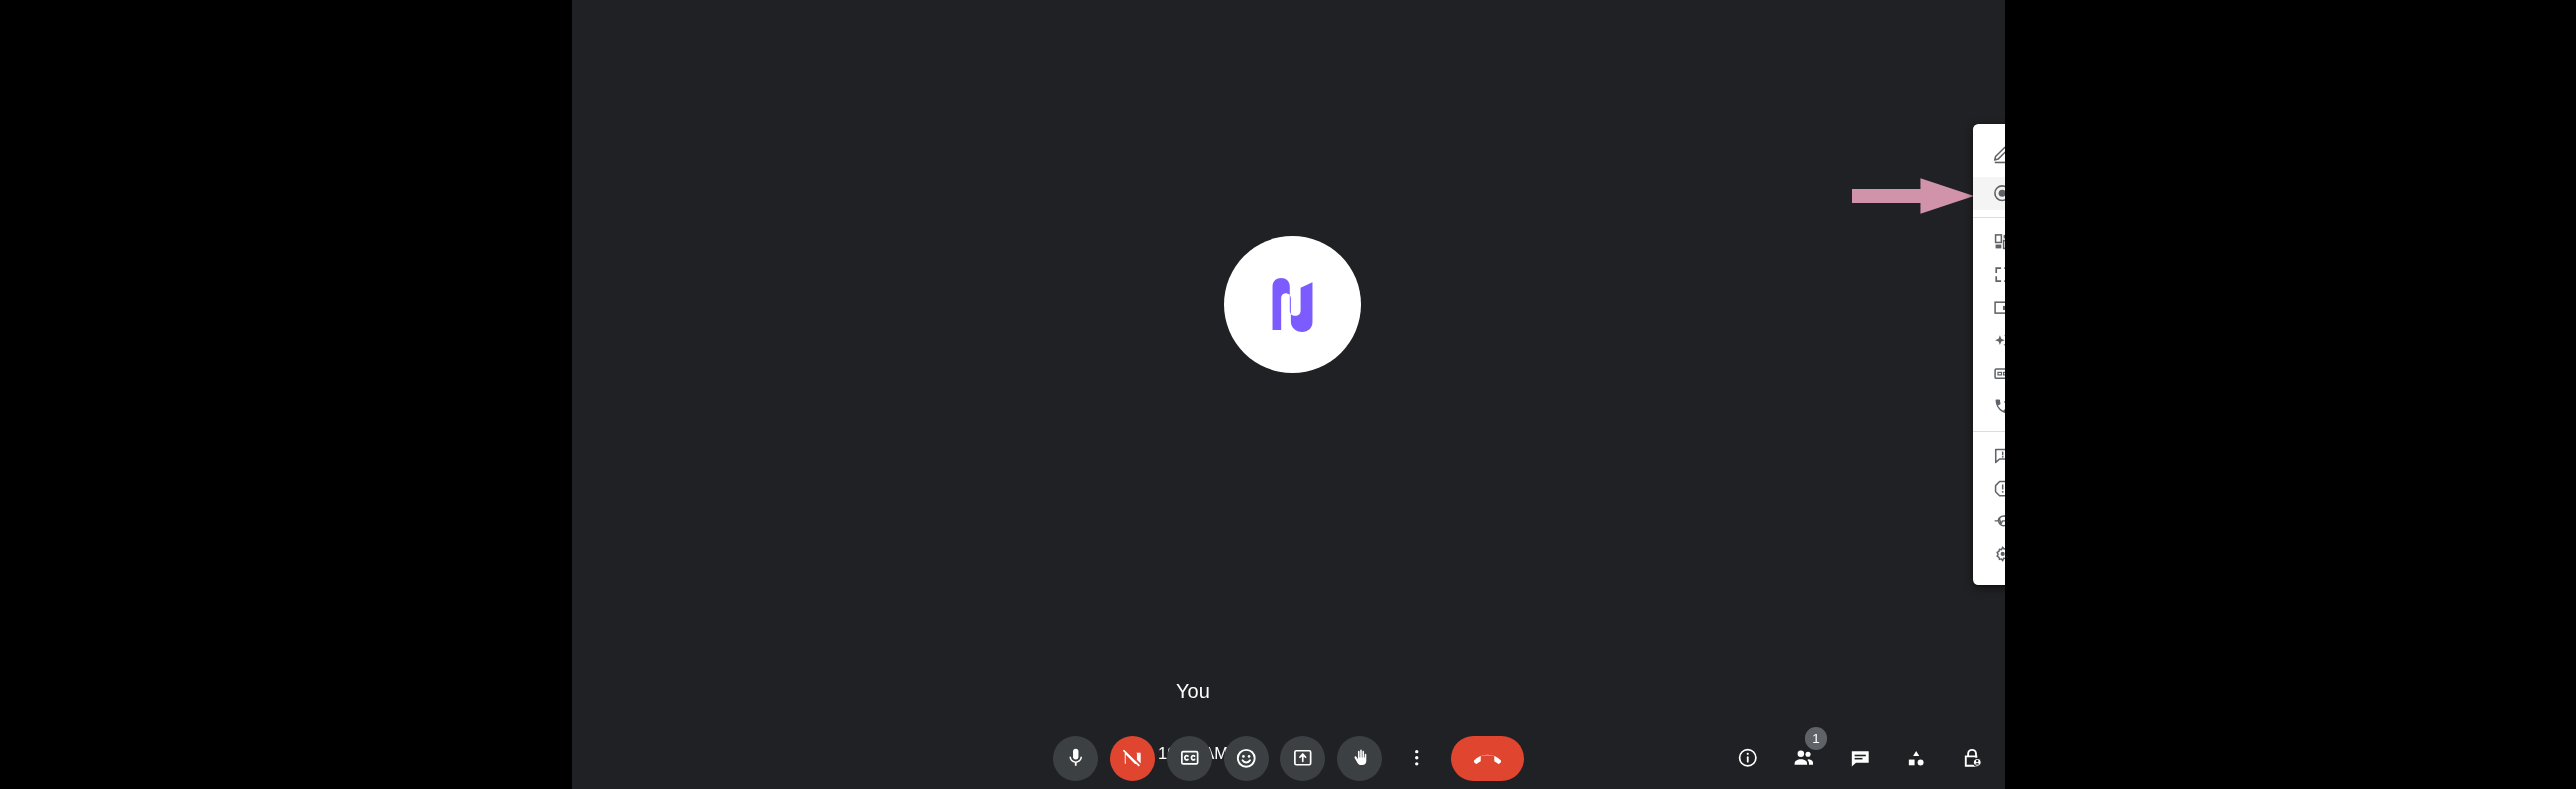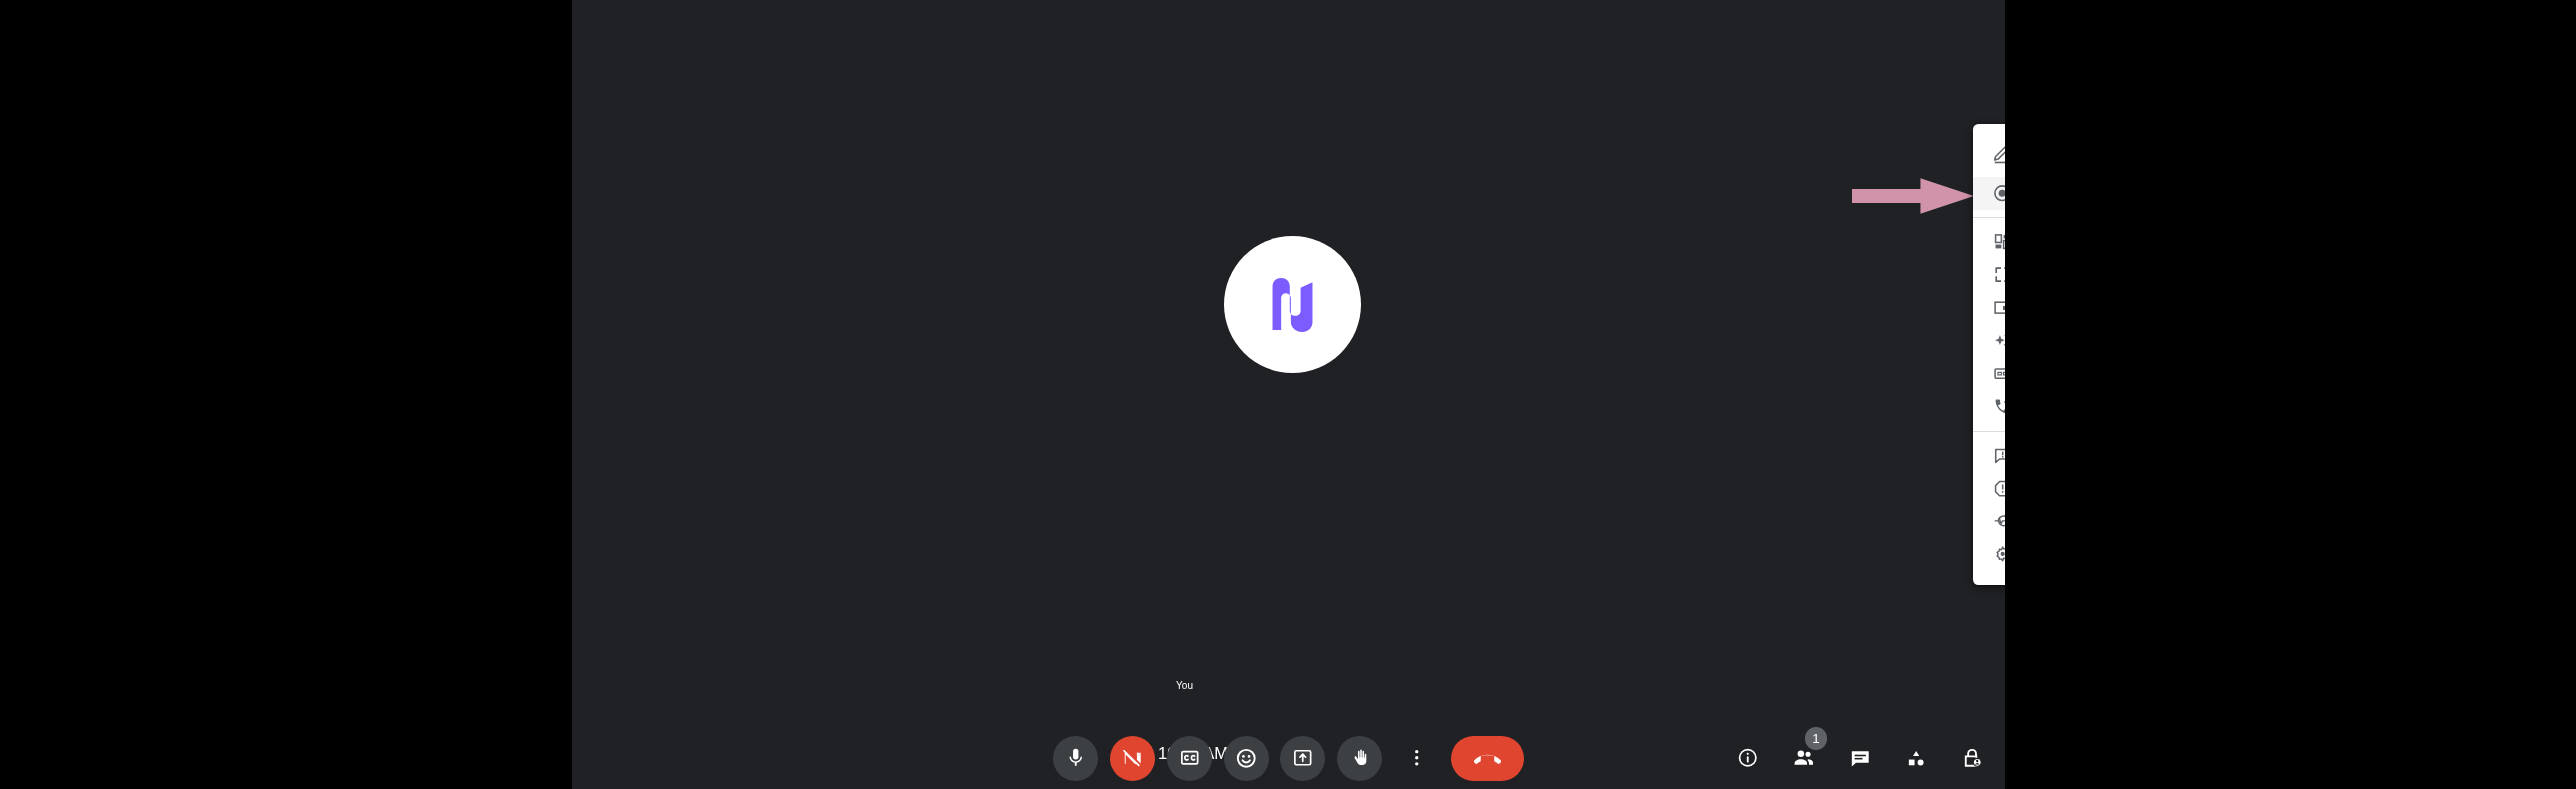--- a/index.html
+++ b/index.html
@@ -44,21 +44,21 @@
     justify-content: center;
   }
   #avatar-circle svg { display:block; }
 
   
   #self-label {
     position: absolute;
     left: 604px;
     top: 680px;
     color: #ffffff;
-    font-size: 10px;
+    font-size: 20px;
     letter-spacing: 0.1px;
   }
 
   
   #clock-strip {
     position: absolute;
     left: 586px;
     top: 744px;
     display: flex;
     align-items: center;

